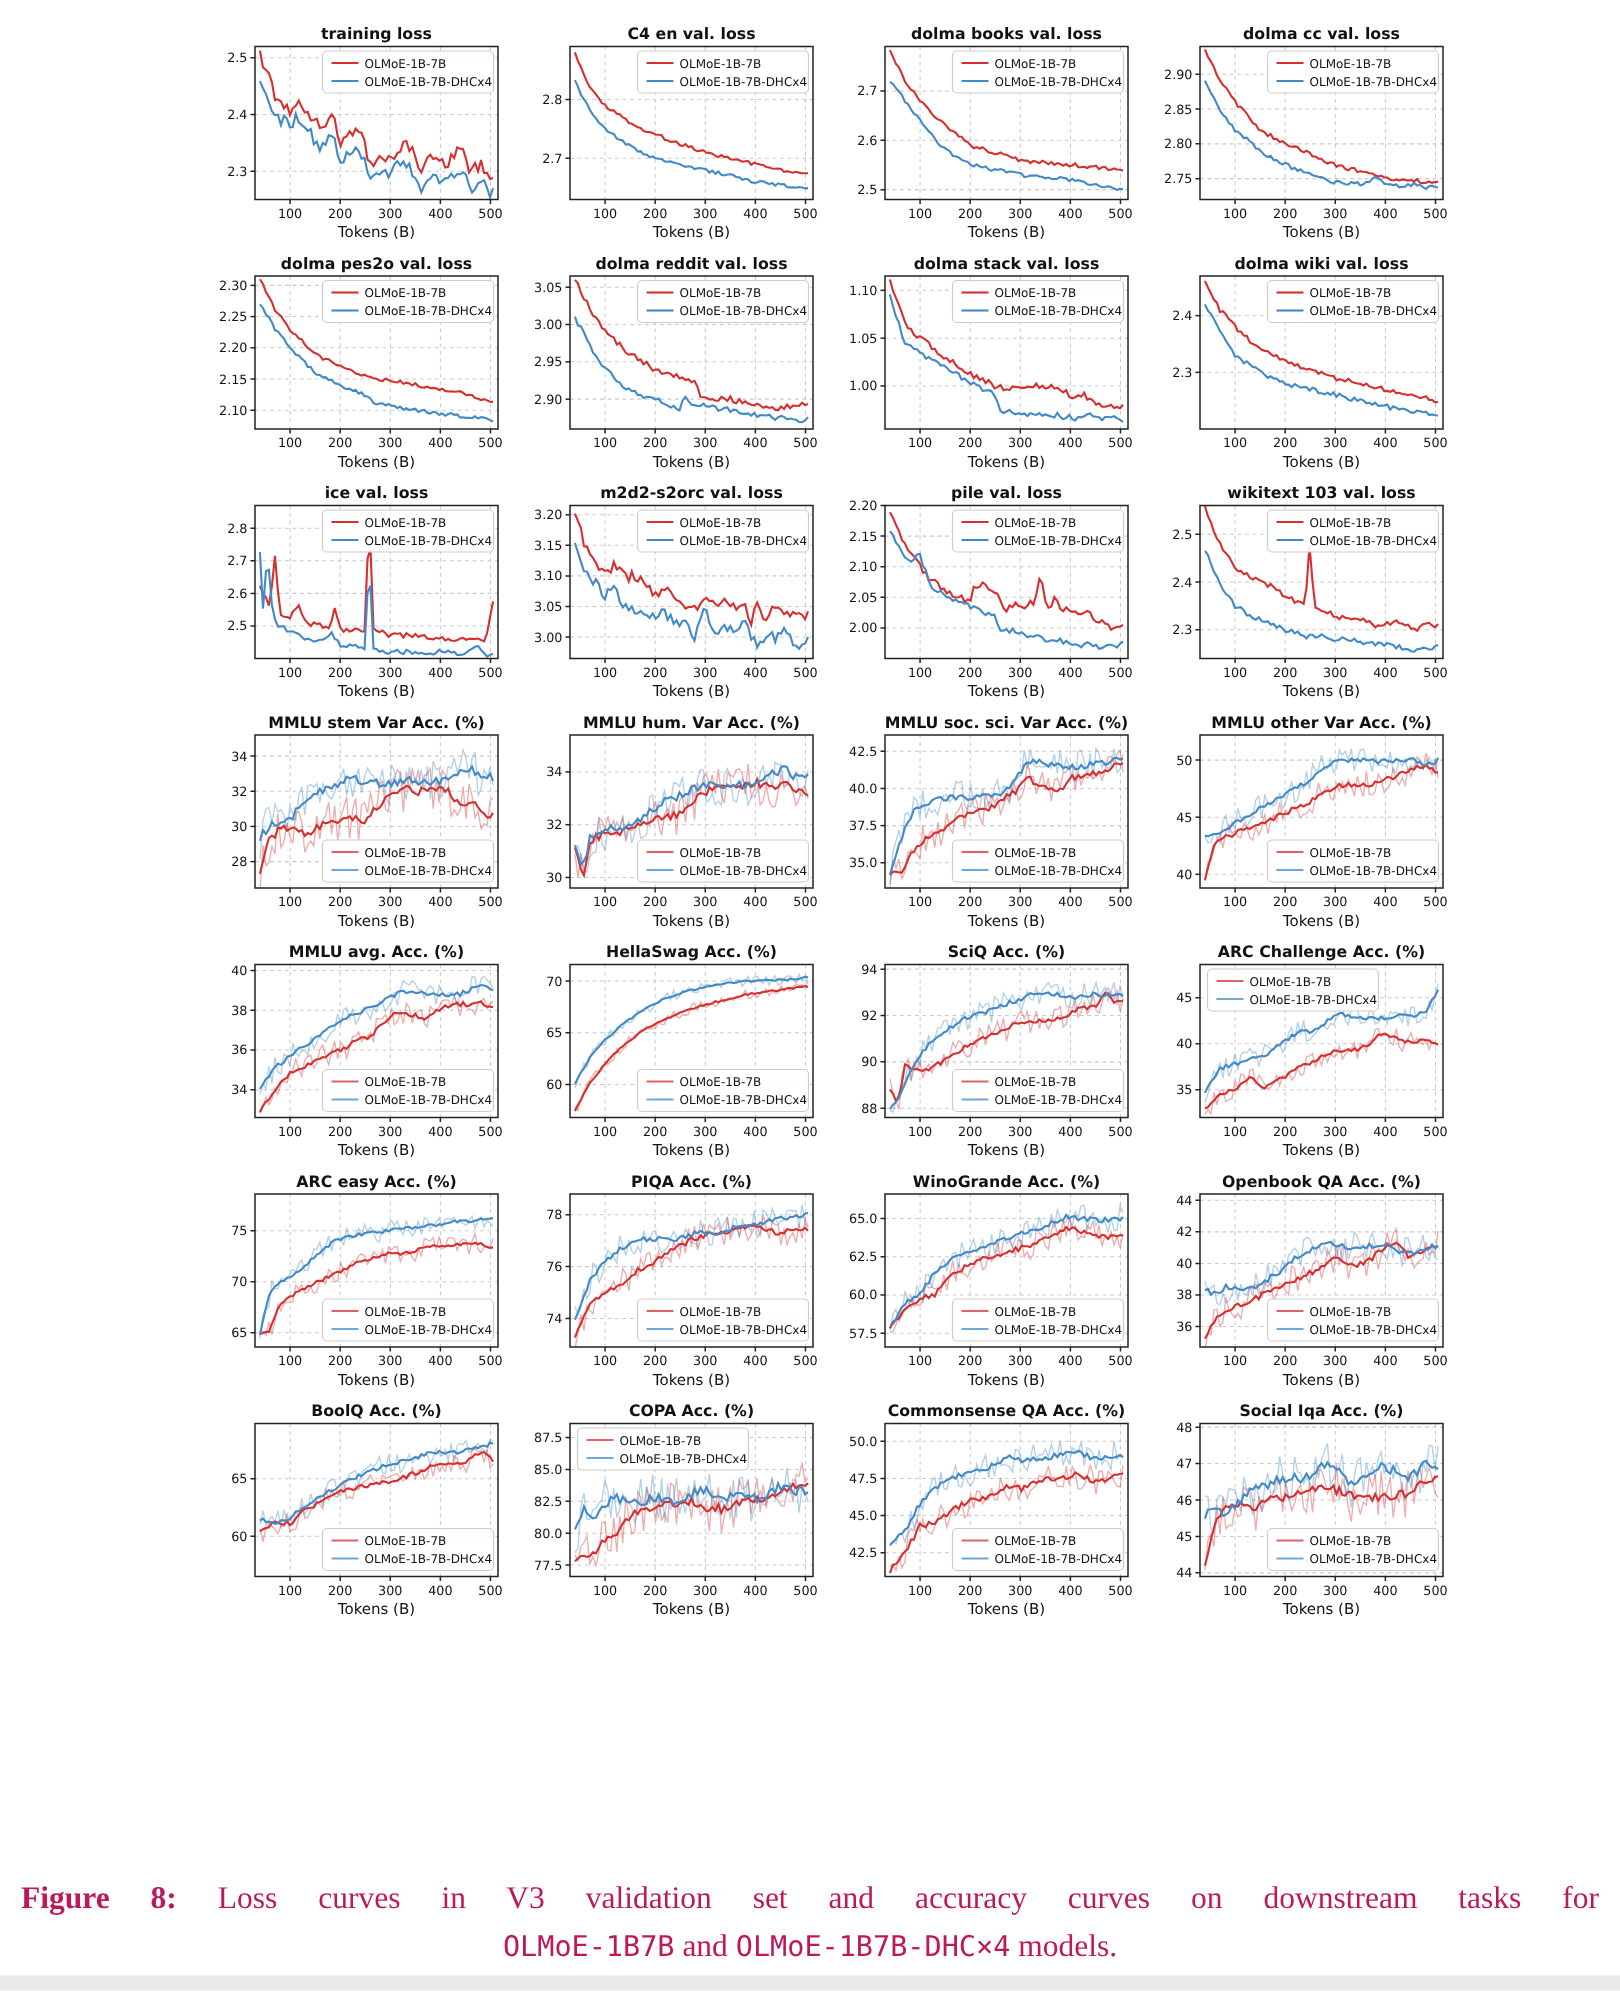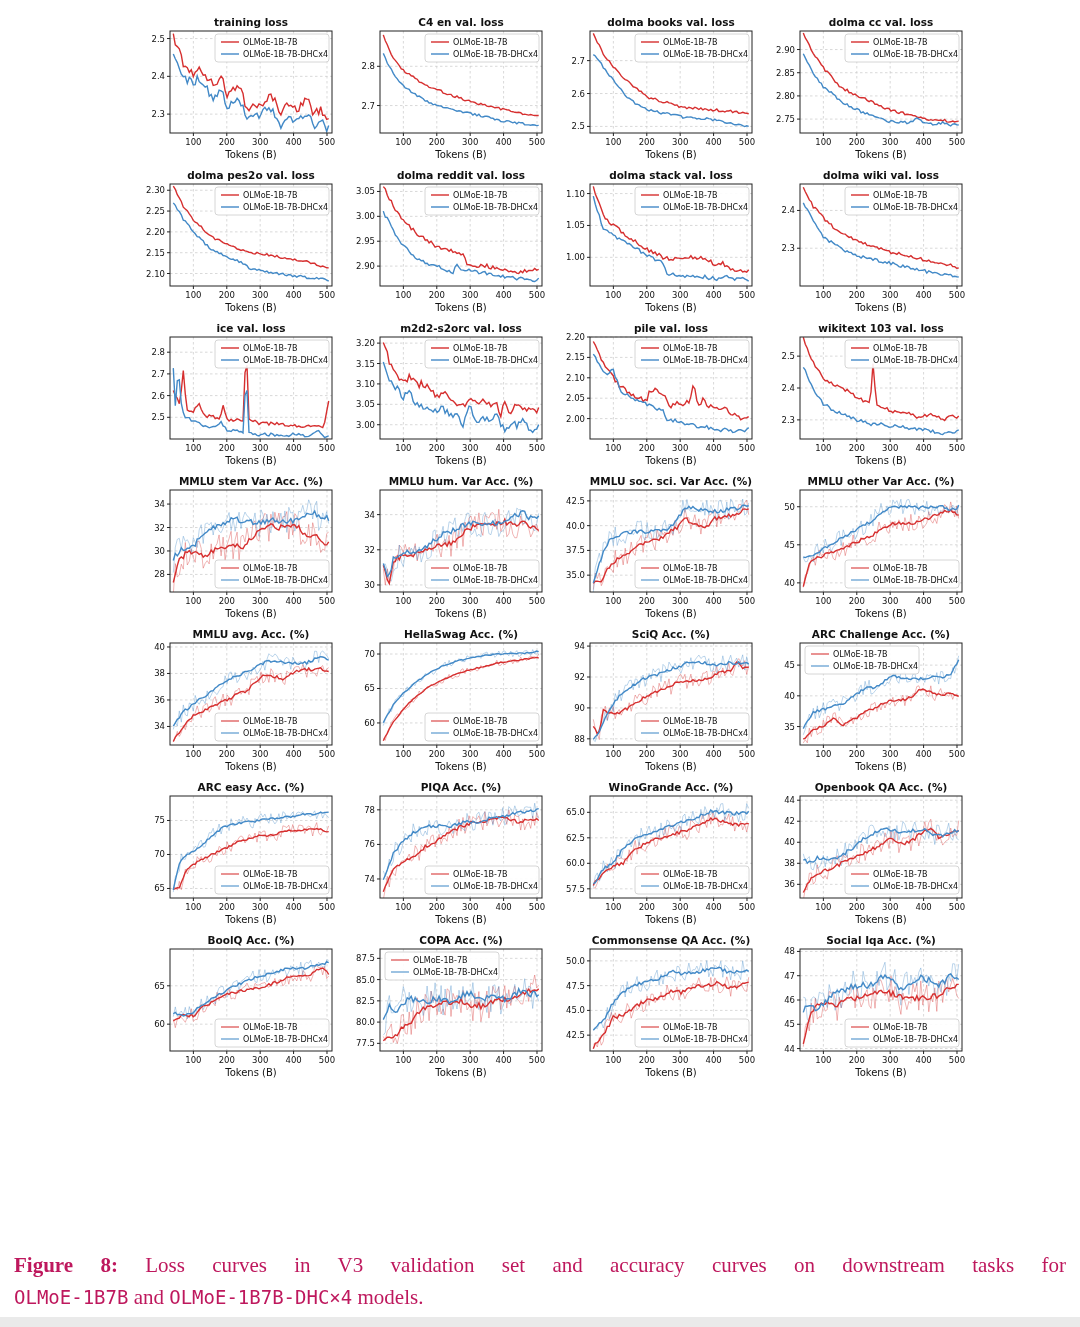--- a/index.html
+++ b/index.html
@@ -4,21 +4,21 @@
 <style>
   html,body{margin:0;padding:0;}
   body{width:1080px;height:1327px;background:#ffffff;position:relative;overflow:hidden;
        font-family:"DejaVu Sans",sans-serif;}
   #charts-grid{position:absolute;left:128px;top:14px;display:grid;
                grid-template-columns:repeat(4,210px);grid-auto-rows:153px;}
   .subplot{position:relative;}
   .caption{position:absolute;left:14px;top:1250px;width:1052px;
            font-family:"Liberation Serif",serif;font-size:21px;color:#be185d;line-height:1.5;}
   .caption .l1{text-align:justify;text-align-last:justify;}
-  .caption .l2{text-align:left;}
+  .caption .l2{text-align:center;}
   .codefont{font-family:"DejaVu Sans Mono","Liberation Mono",monospace;font-size:19px;}
   #footer-strip{position:absolute;left:0;right:0;bottom:0;height:10px;background:#eaeaea;}
   svg text{font-family:"DejaVu Sans",sans-serif;}
 </style>
 </head>
 <body>
 
 <div id="charts-grid">
     <div class="subplot"><svg width="210" height="153" viewBox="0 0 210 153">
         <defs>

